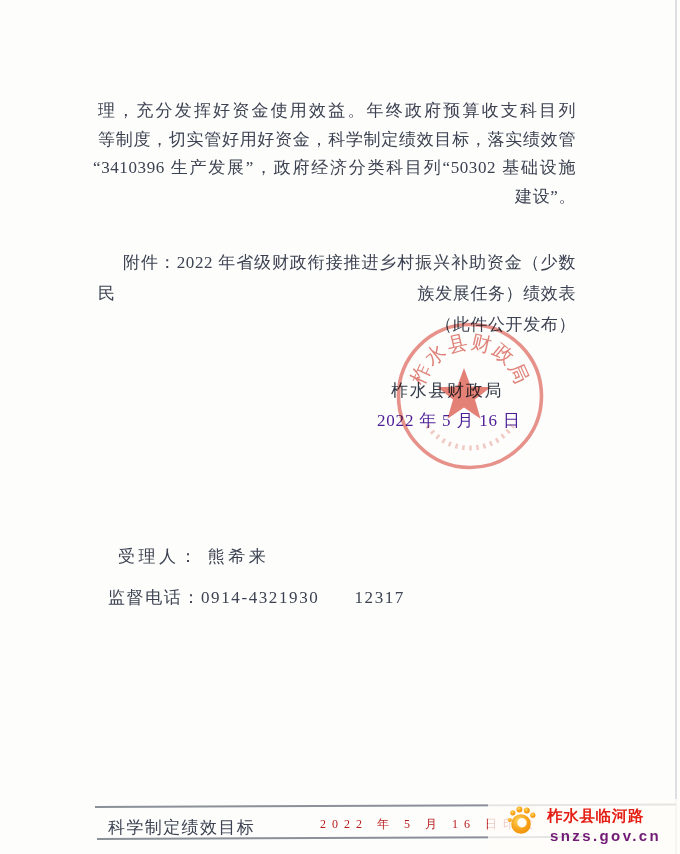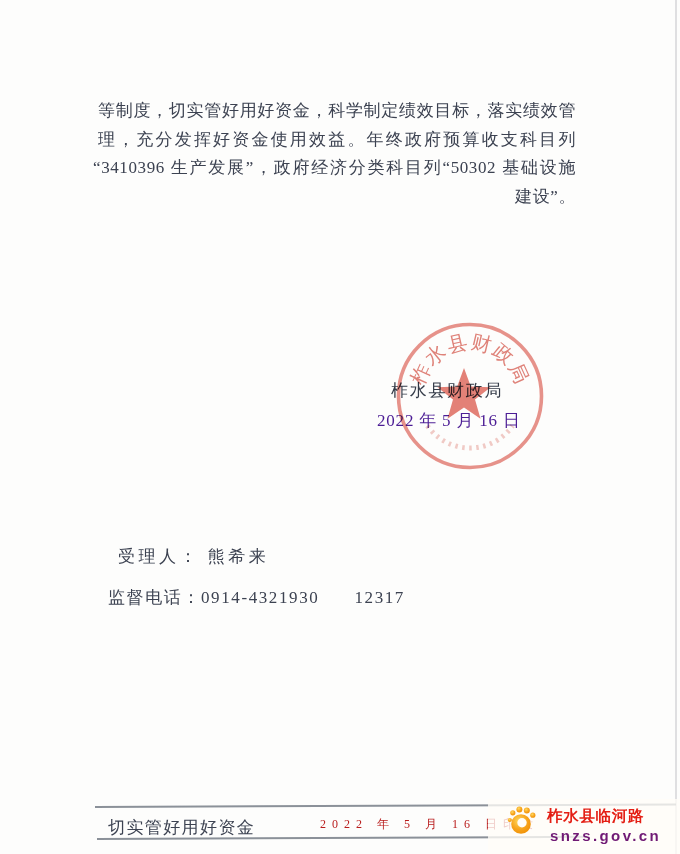--- a/index.html
+++ b/index.html
@@ -76,46 +76,51 @@
   }
 </style>
 </head>
 <body>
 
 <div id="page">
 
   <div class="abs scan-edge"></div>
 
   <div id="paragraph" class="abs para bodytext">
+    <div class="line fill">理，充分发挥好资金使用效益。年终政府预算收支科目列</div>
     <div class="line fill">等制度，切实管好用好资金，科学制定绩效目标，落实绩效管</div>
-    <div class="line fill">理，充分发挥好资金使用效益。年终政府预算收支科目列</div>
     <div class="line fill hangquote">“3410396 生产发展”，政府经济分类科目列“50302 基础设施</div>
     <div class="line">建设”。</div>
   </div>
 
+  <div id="attachment" class="abs para bodytext">
+    <div class="line fill indent1">附件：2022 年省级财政衔接推进乡村振兴补助资金（少数民</div>
+    <div class="line">族发展任务）绩效表</div>
+    <div class="line">（此件公开发布）</div>
+  </div>
 
   <div class="abs sig-agency pre">柞水县财政局</div>
   <div class="abs sig-date pre">2022 年 5 月 16 日</div>
 
   <svg id="seal" class="abs" width="172" height="172" viewBox="0 0 172 172">
     <circle cx="86" cy="86" r="71.5" fill="none" stroke="#e0695f" stroke-width="3.6" opacity="0.8"></circle>
     <path id="sealArc" d="M 40.6,73.8 A 47,47 0 0 1 131.4,73.8" fill="none"></path>
     <text font-size="20" fill="#d96257" letter-spacing="1.5" opacity="0.88" font-family="Liberation Serif, DejaVu Serif, serif">
       <textPath href="#sealArc" startOffset="50%" text-anchor="middle">柞水县财政局</textPath>
     </text>
     <polygon points="80,58 86.8,76.6 106.6,77.3 91.0,89.6 96.5,108.7 80,97.6 63.5,108.7 69.0,89.6 53.4,77.3 73.2,76.6" fill="#dc5a4e" opacity="0.85"></polygon>
     <path d="M 43.4,115.8 A 52,52 0 0 0 128.6,115.8" fill="none" stroke="#e08078" stroke-width="5" stroke-dasharray="2.5,4.5" opacity="0.45"></path>
   </svg>
 
   <div id="contact-handler" class="abs contact pre">受理人： 熊希来</div>
   <div id="contact-phone" class="abs contact pre">监督电话：0914-4321930      12317</div>
 
   <div id="rule-top" class="abs rule"></div>
   <div id="rule-bottom" class="abs rule"></div>
-  <div id="footer-office" class="abs pre">切实管好用好资金</div>
+  <div id="footer-office" class="abs pre">科学制定绩效目标</div>
   <div id="footer-date" class="abs pre">2022 年 5 月 16 日印发</div>
 
   <div id="site-logo" class="abs">
     <svg id="paw" width="30" height="34" viewBox="0 0 30 34">
       <defs>
         <radialGradient id="pawg" cx="40%" cy="35%" r="75%">
           <stop offset="0%" stop-color="#ffd95e"></stop>
           <stop offset="55%" stop-color="#f7a41d"></stop>
           <stop offset="100%" stop-color="#ef8d00"></stop>
         </radialGradient>

